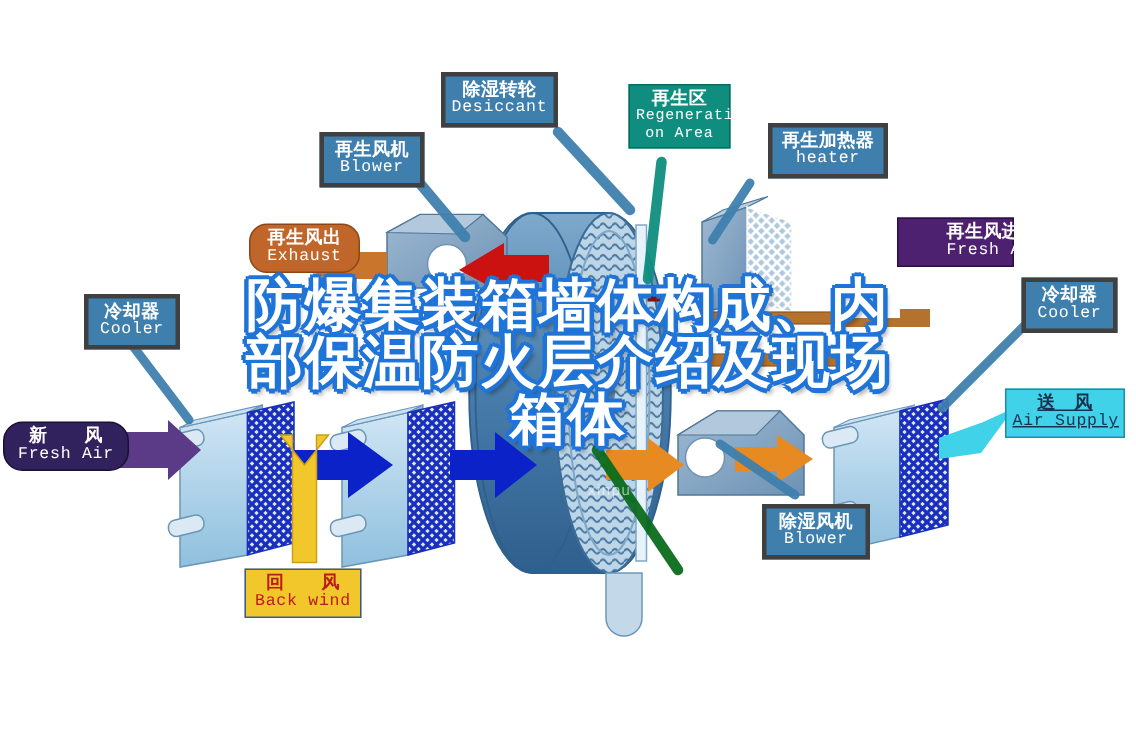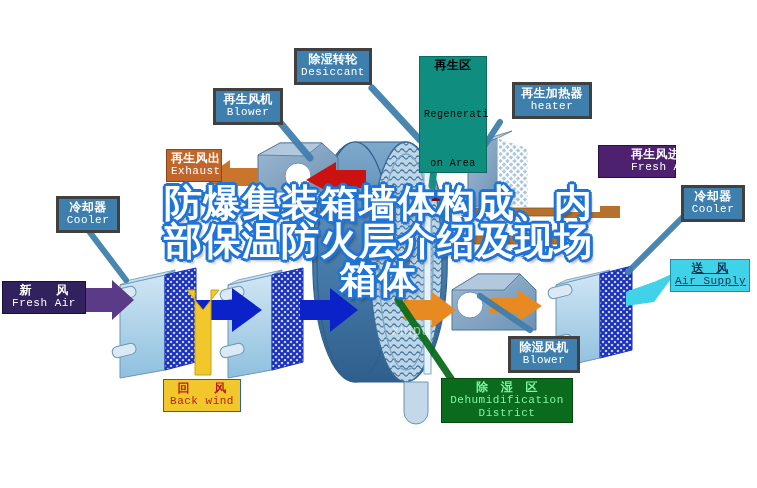--- a/index.html
+++ b/index.html
@@ -40,31 +40,31 @@
     font-family: "Liberation Sans", sans-serif;
     font-weight: bold;
     font-size: 12px;
   }
   .lb-en {
     display: block;
     font-family: "Liberation Mono", monospace;
     font-size: 11px;
     letter-spacing: 0.5px;
   }
-  .lb-en.small { font-size: 10px; margin-top: 37px; }
+  .lb-en.small { font-size: 10px; }
 
   
   .style-blue {
     background: #3f7fad;
     color: #ffffff;
     border: 3px solid #404040;
   }
   .style-teal {
     background: #0f8e80;
-    color: #000000;
+    color: #ffffff;
     border: 1px solid #0b6b60;
   }
   .style-orange {
     background: #c0662a;
     color: #ffffff;
     border: 1px solid #8c4617;
   }
   .style-purple-dark {
     background: #4d2070;
     color: #ffffff;
@@ -117,21 +117,21 @@
       -3px 0 0 #1f74d8, 3px 0 0 #1f74d8,
       0 3px 0 #1f74d8, 0 -3px 0 #1f74d8,
       3px 4px 3px rgba(0,0,0,0.30);
   }
   
   #watermark {
     position: absolute;
     left: 392px;
     top: 322px;
     font-family: "Liberation Sans", sans-serif;
-    font-size: 14px;
+    font-size: 10px;
     color: rgba(255,255,255,0.55);
     letter-spacing: 1px;
     z-index: 20;
   }
 </style>
 </head>
 <body>
 
 <div id="stage">
 
@@ -321,65 +321,60 @@
     <span class="lb-cn">再生区</span>
     <span class="lb-en small">Regenerati</span>
     <span class="lb-en small">on Area</span>
   </div>
 
   <div class="label-box style-blue" style="left:512px; top:82px; width:80px;">
     <span class="lb-cn">再生加热器</span>
     <span class="lb-en">heater</span>
   </div>
 
-  <div class="label-box style-orange" style="left:166px; top:149px; width:56px;">
+  <div class="label-box style-orange" style="left:166px; top:149px; width:74px;border-radius:12px;">
     <span class="lb-cn">再生风出</span>
     <span class="lb-en">Exhaust</span>
   </div>
 
   <div class="label-box style-purple-dark" style="left:598px; top:145px; width:78px;padding-left:32px;">
     <span class="lb-cn">再生风进</span>
     <span class="lb-en">Fresh Air</span>
   </div>
 
   <div class="label-box style-blue" style="left:681px; top:185px; width:64px;">
     <span class="lb-cn">冷却器</span>
     <span class="lb-en">Cooler</span>
   </div>
 
   <div class="label-box style-blue" style="left:56px; top:196px; width:64px;">
     <span class="lb-cn">冷却器</span>
     <span class="lb-en">Cooler</span>
   </div>
 
-  <div class="label-box style-purple-navy" style="left:2px; top:281px; width:84px;">
+  <div class="label-box style-purple-navy" style="left:2px; top:281px; width:84px;border-radius:13px;">
     <span class="lb-cn">新　　风</span>
     <span class="lb-en">Fresh Air</span>
   </div>
 
   <div class="label-box style-yellow" style="left:163px; top:379px; width:78px;">
     <span class="lb-cn">回　　风</span>
     <span class="lb-en">Back wind</span>
   </div>
 
   <div class="label-box style-cyan" style="left:670px; top:259px; width:80px;text-decoration:underline;">
     <span class="lb-cn">送　风</span>
     <span class="lb-en">Air Supply</span>
   </div>
 
   <div class="label-box style-blue" style="left:508px; top:336px; width:72px;">
     <span class="lb-cn">除湿风机</span>
     <span class="lb-en">Blower</span>
   </div>
 
-  <div class="label-box style-green" style="left:441px; top:378px; width:132px;">
-    <span class="lb-cn">除　湿　区</span>
-    <span class="lb-en">Dehumidification</span>
-    <span class="lb-en">District</span>
-  </div>
 
   <div id="headline">
     <span class="hl-line">防爆集装箱墙体构成、内</span>
     <span class="hl-line">部保温防火层介绍及现场</span>
     <span class="hl-line">箱体</span>
   </div>
 
 </div>
 
 </body></html>

